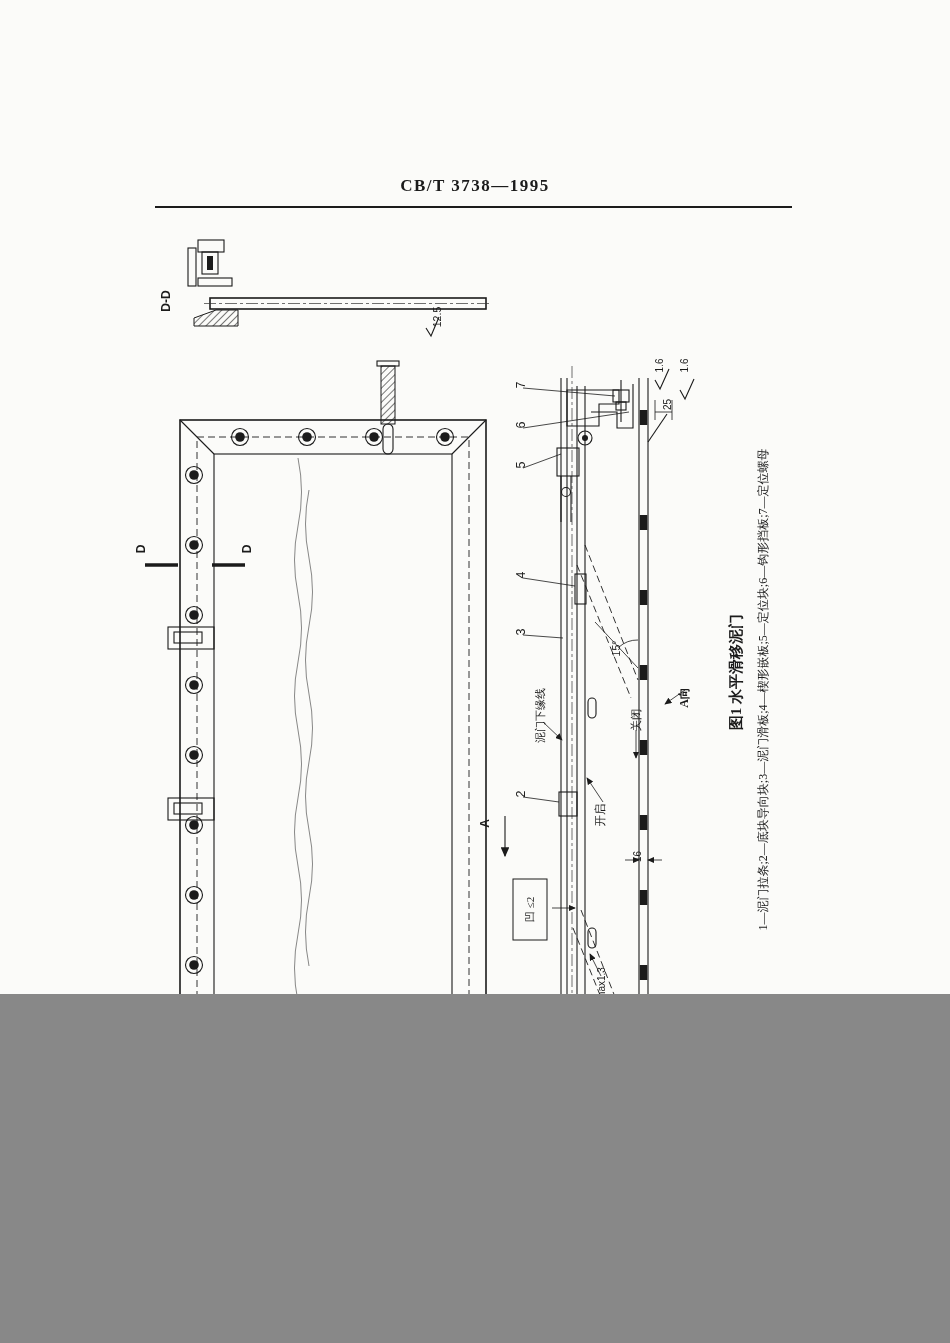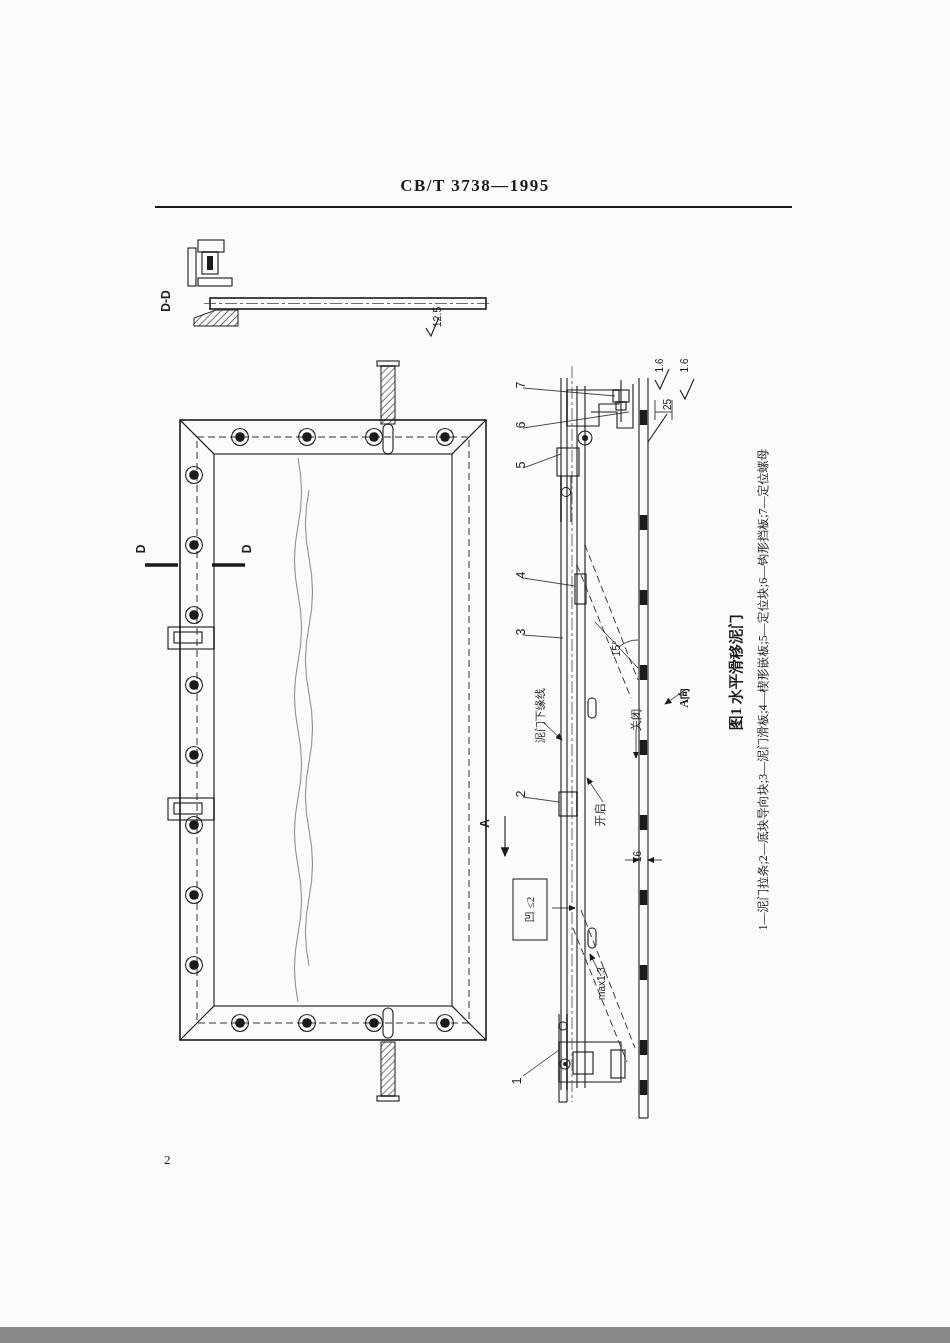--- a/index.html
+++ b/index.html
@@ -1,17 +1,17 @@
 <!DOCTYPE html>
 <html><head>
 <meta charset="utf-8">
 <style>
   html,body{margin:0;padding:0;background:#888;}
   .page{
-    position:relative;width:950px;height:1327px;margin:0 auto;
+    position:relative;width:950px;height:994px;margin:0 auto;
     background:#fbfbf9;color:#1b1b1b;overflow:hidden;
     font-family:"Liberation Serif", serif;
   }
   .abs{position:absolute;}
   .rot{
     display:flex;align-items:center;justify-content:center;
     transform:rotate(-90deg);white-space:nowrap;line-height:1;
   }
   .lbl{font-family:"Liberation Sans", sans-serif;}
   .hdr{

